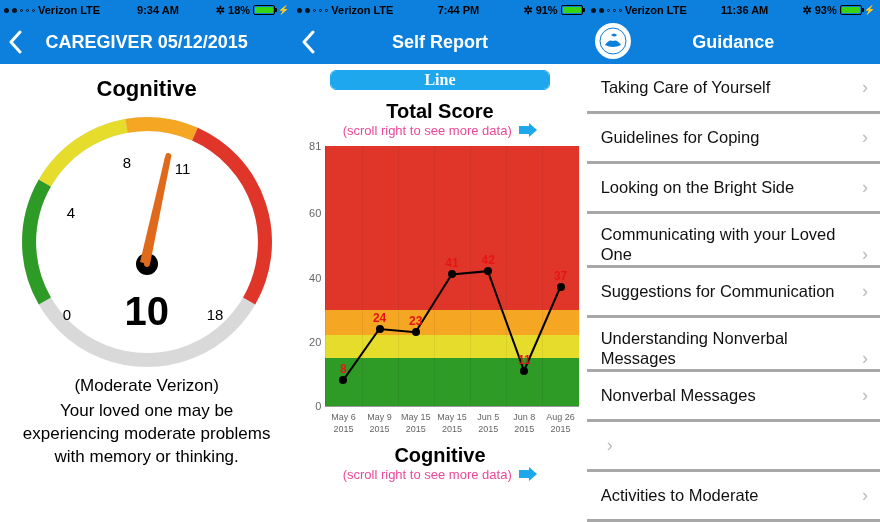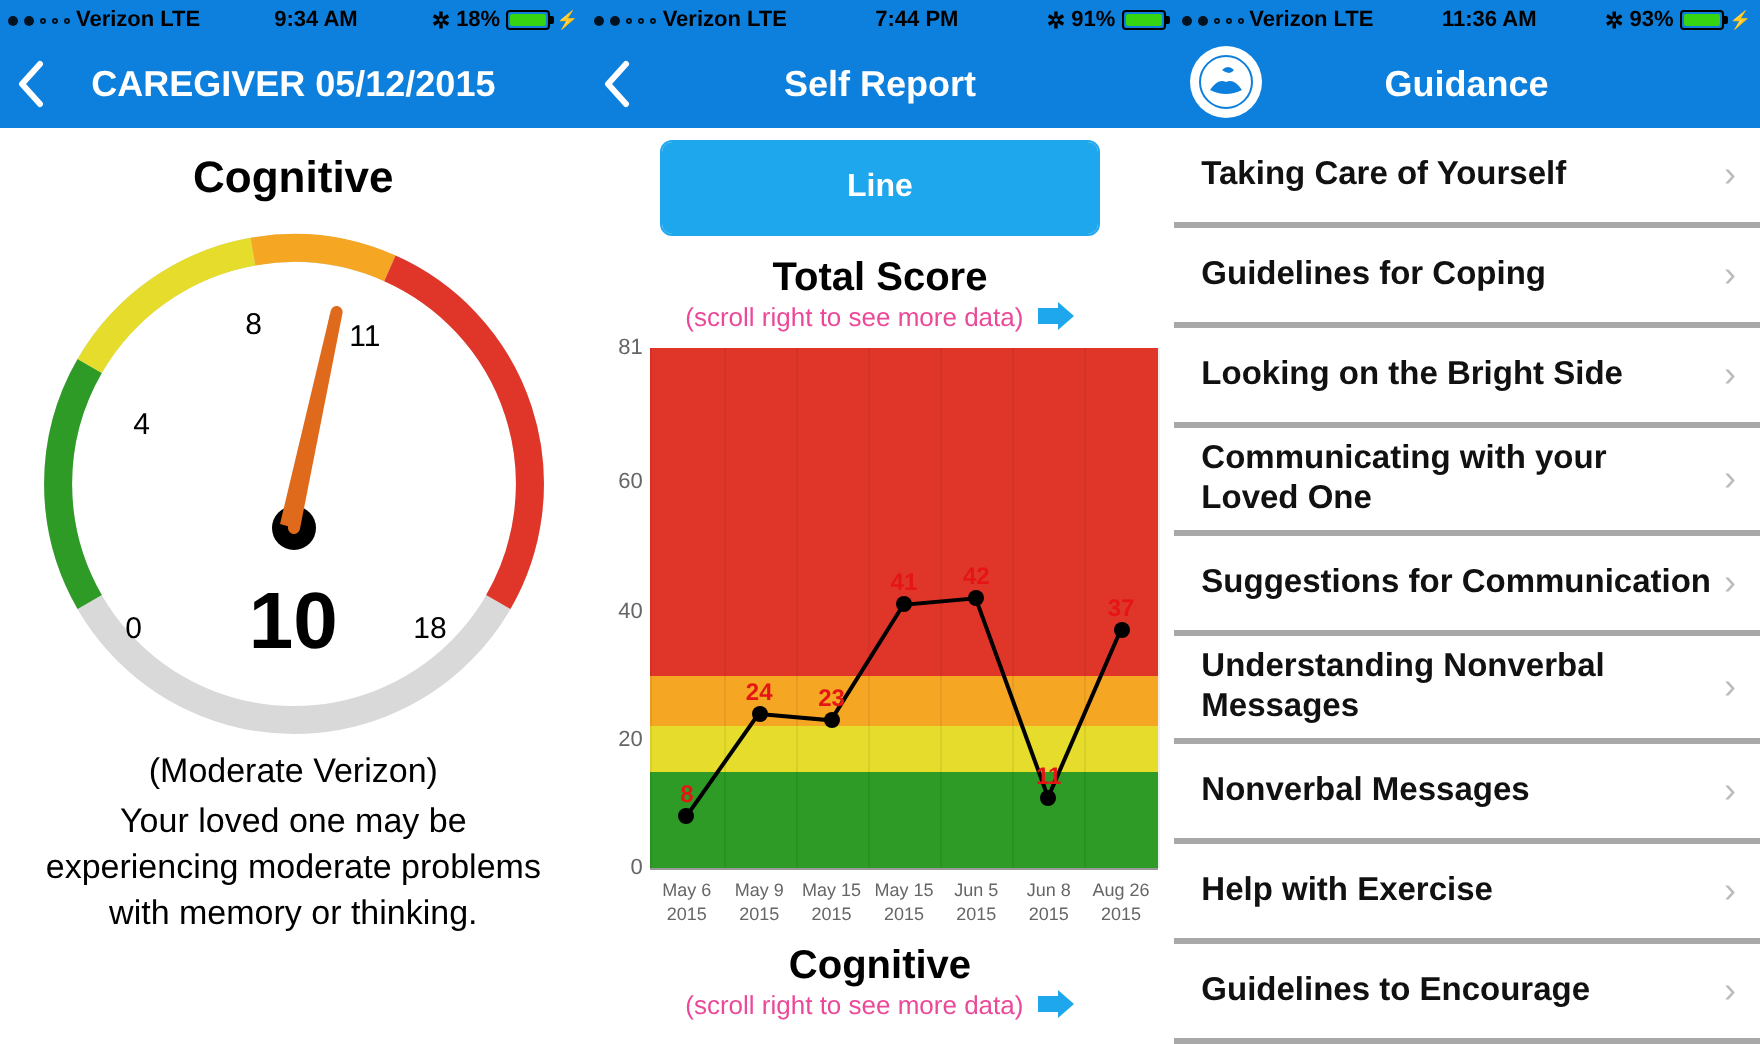--- a/index.html
+++ b/index.html
@@ -29,21 +29,21 @@
   .h1 { font-size:22px; font-weight:700; margin-top:6px; margin-bottom:6px; }
   .gauge-wrap { position:relative; margin: 4px auto 0; width:260px; height:260px; }
   .gauge-wrap svg { position:absolute; inset:0; }
   .tick-label { position:absolute; font-size:15px; font-weight:500; color:#000; }
   .gauge-value { position:absolute; left:0; right:0; bottom:38px; font-size:40px; font-weight:800; }
   .caption { font-size:17px; margin-top:4px; }
   .desc { font-size:17px; margin: 4px 6px 0; line-height:1.35; }
 
   
   .content2 { flex:1; padding: 6px 8px 0; display:flex; flex-direction:column; }
-  .seg { margin:0 auto 10px; display:flex; border:1px solid #1fa7ee; border-radius:6px; overflow:hidden; width:220px; height:48px; }
+  .seg { margin:0 auto 10px; display:flex; border:1px solid #1fa7ee; border-radius:6px; overflow:hidden; width:220px; height:20px;font-family:Liberation Serif, serif; }
   .seg .seg-btn { flex:1; display:flex; align-items:center; justify-content:center; font-size:16px; font-weight:600; cursor:pointer;}
   .seg .seg-btn.active { background:#1fa7ee; color:#fff; }
   .seg .seg-btn.inactive { background:#fff; color:#1fa7ee; }
   .chart-title { text-align:center; font-size:20px; font-weight:800; }
   .chart-sub { text-align:center; font-size:13px; color:#ec4899; margin-bottom:2px;}
   .arrow-right { display:inline-block; vertical-align:middle; margin-left:4px;}
   .plot { position:relative; height:290px; margin-top:4px; }
   .plot .y-axis { position:absolute; left:0; top:0; bottom:30px; width:24px; }
   .y-label { position:absolute; right:4px; font-size:11px; color:#666; transform:translateY(-50%); }
   .plot .area { position:absolute; left:24px; right:0; top:0; bottom:30px; }
@@ -53,22 +53,22 @@
   .vgrid { position:absolute; top:0; bottom:0; width:0; border-left:1px solid rgba(0,0,0,.06); }
   .dp { position:absolute; width:8px; height:8px; background:#000; border-radius:50%; transform:translate(-50%,-50%);}
   .dplbl { position:absolute; font-size:12px; font-weight:600; color:#e61515; transform:translate(-50%,-100%);}
   svg.line { position:absolute; inset:0; overflow:visible;}
   .chart-title2 { text-align:center; font-size:20px; font-weight:800; margin-top:8px;}
 
   
   .content3 { flex:1; display:flex; flex-direction:column; }
   .list { flex:1; overflow:hidden; }
   .row { display:flex; align-items:center; justify-content:space-between; padding:0 12px 0 14px; background:#fff; border-bottom:3px solid #a8a8a8; min-height:50px; cursor:pointer;}
-  .row .label { font-size:16.5px; font-weight:700; color:#111; line-height:1.2; }
-  .row.two { min-height:54px; }
+  .row .label { font-size:16.5px; font-weight:400; color:#111; line-height:1.2; }
+  .row.two { min-height:54px;align-items:flex-end; }
   .chev { font-size:18px; color:#bbb; flex:0 0 12px; text-align:right; }
   .logo-circ { width:36px; height:36px; border-radius:50%; background:#fff; display:flex; align-items:center; justify-content:center;}
 </style>
 </head>
 <body>
 
 <div class="screen">
   <div class="status">
     <div class="sb-left">
       <span class="status-dot"></span>
@@ -294,22 +294,21 @@
         </div>
         <div class="row two">
           <div class="label">Understanding Nonverbal Messages</div>
           <div class="chev">›</div>
         </div>
         <div class="row">
           <div class="label">Nonverbal Messages</div>
           <div class="chev">›</div>
         </div>
         <div class="row">
-          <div class="label">Help with Exercise</div>
-          <div class="chev">›</div>
-        </div>
-        <div class="row">
-          <div class="label">Guidelines to Encourage</div>
+          <div class="chev">›</div>
+        </div>
+        <div class="row">
+          <div class="label">Activities to Moderate</div>
           <div class="chev">›</div>
         </div>
       </div>
   </div>
 </div>
 
 </body></html>

